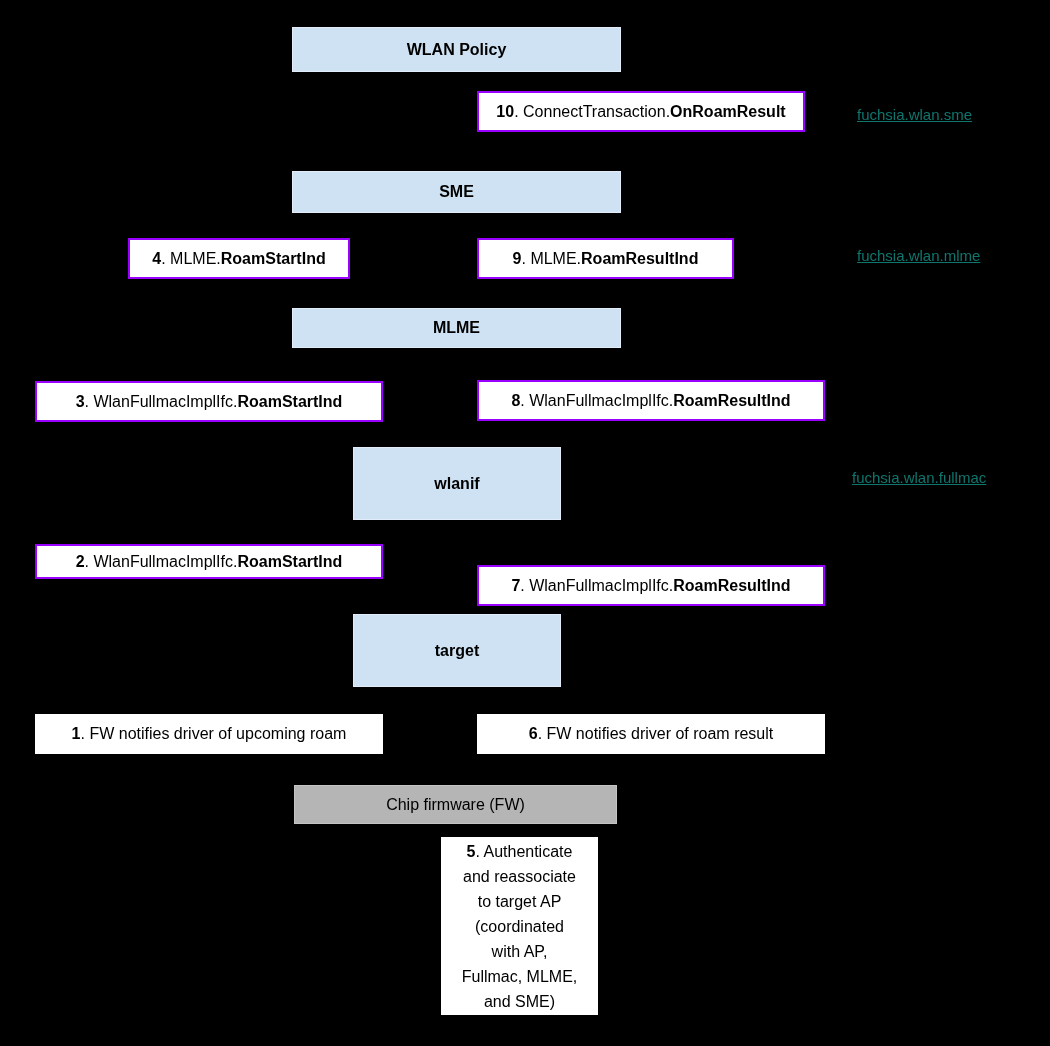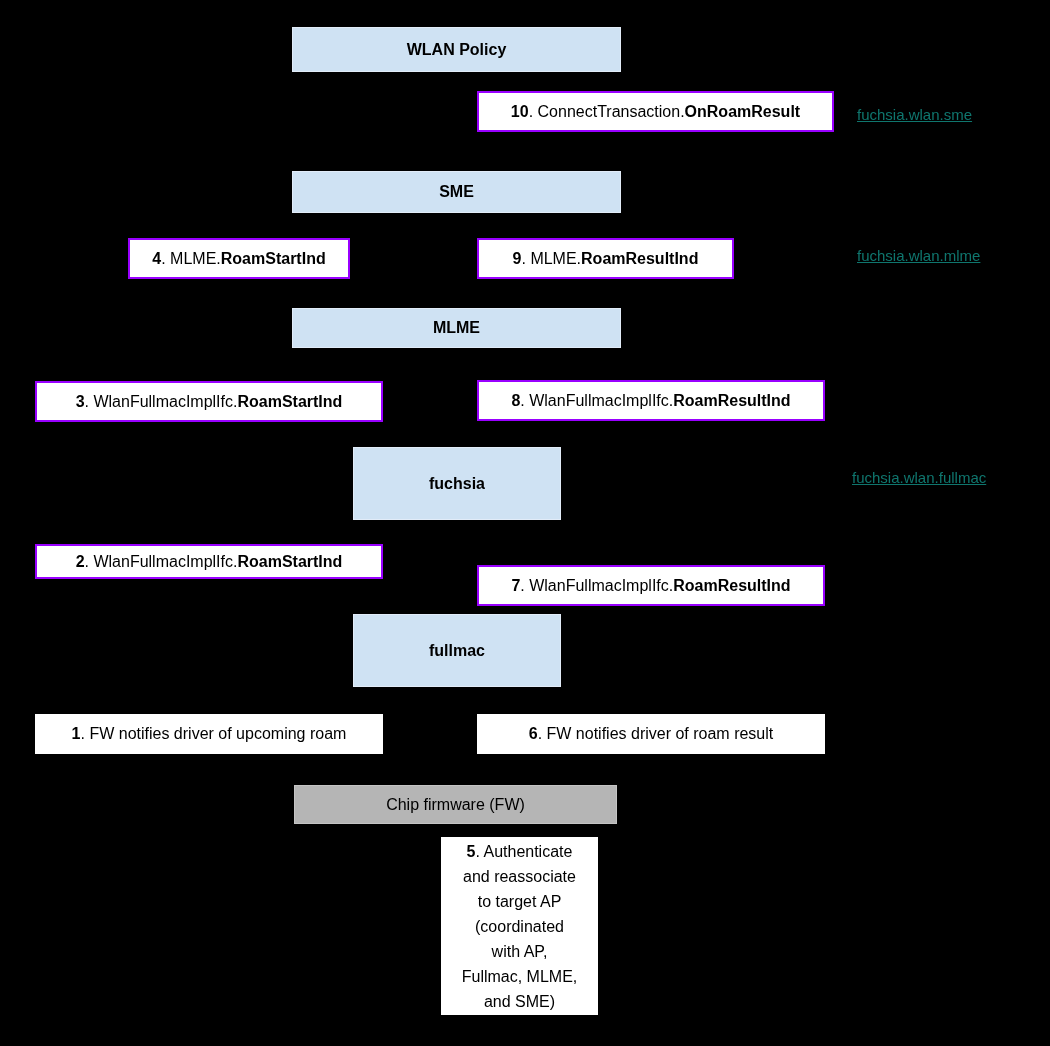--- a/index.html
+++ b/index.html
@@ -32,21 +32,21 @@
   .step .t b{font-weight:bold;}
   .step .t{white-space:nowrap;}
   
   #wlan-policy{left:292px;top:27px;width:329px;height:45px;}
   #sme        {left:292px;top:171px;width:329px;height:42px;}
   #mlme       {left:292px;top:308px;width:329px;height:40px;}
   #wlanif     {left:353px;top:447px;width:208px;height:73px;}
   #fullmac    {left:353px;top:614px;width:208px;height:73px;}
   #chip       {left:294px;top:785px;width:323px;height:39px;}
   
-  #s10{left:477px;top:91px;width:357px;height:41px;text-align:right;}
+  #s10{left:477px;top:91px;width:328px;height:41px;text-align:right;}
   #s4 {left:128px;top:238px;width:222px;height:41px;}
   #s9 {left:477px;top:238px;width:257px;height:41px;}
   #s3 {left:35px;top:381px;width:348px;height:41px;}
   #s8 {left:477px;top:380px;width:348px;height:41px;}
   #s2 {left:35px;top:544px;width:348px;height:35px;}
   #s7 {left:477px;top:545px;width:348px;height:41px;margin-top:20px;}
   #s1 {left:35px;top:714px;width:348px;height:40px;}
   #s6 {left:477px;top:714px;width:348px;height:40px;}
   #s5 {left:441px;top:837px;width:157px;height:178px;}
   #s5 .t{white-space:normal;text-align:center;}
@@ -75,25 +75,25 @@
 
   <div class="box layer" id="sme">
     <span>SME</span>
   </div>
 
   <div class="box layer" id="mlme">
     <span>MLME</span>
   </div>
 
   <div class="box layer" id="wlanif">
-    <span>fuchsia</span>
+    <span>wlanif</span>
   </div>
 
   <div class="box layer" id="fullmac">
-    <span>fullmac</span>
+    <span>target</span>
   </div>
 
   <div class="box firmware" id="chip">
     <span>Chip firmware (FW)</span>
   </div>
 
   <div class="box step purple" id="s10">
     <span class="t"><b>10</b><span>. ConnectTransaction.</span><b>OnRoamResult</b></span>
   </div>
 

